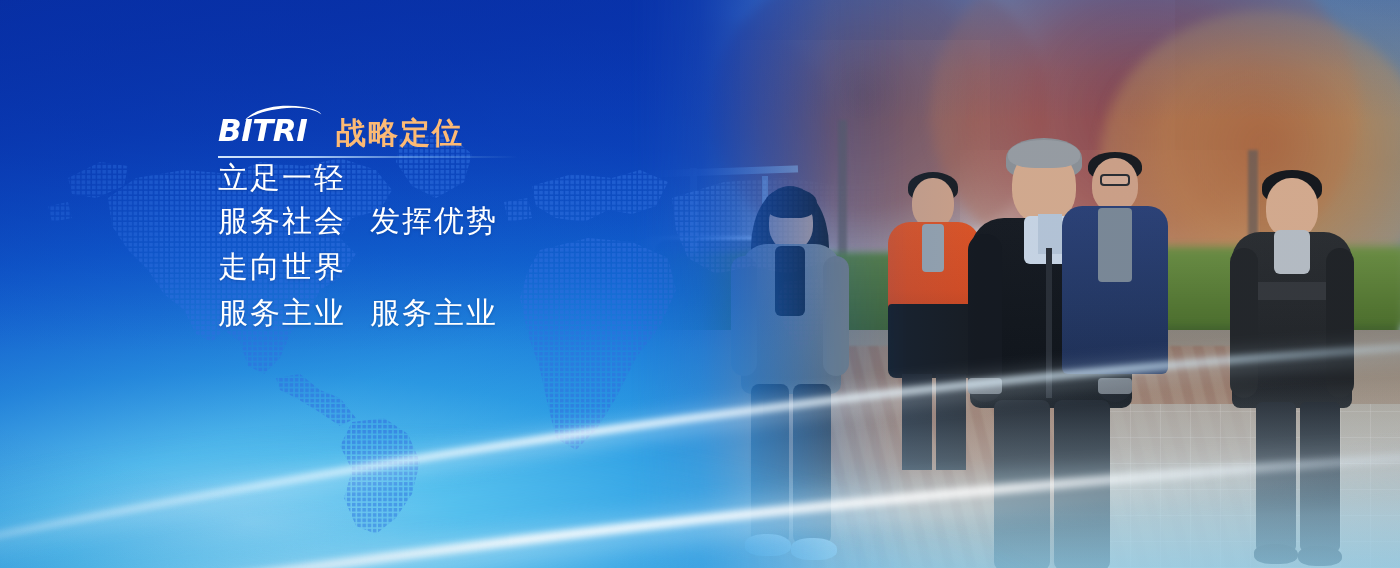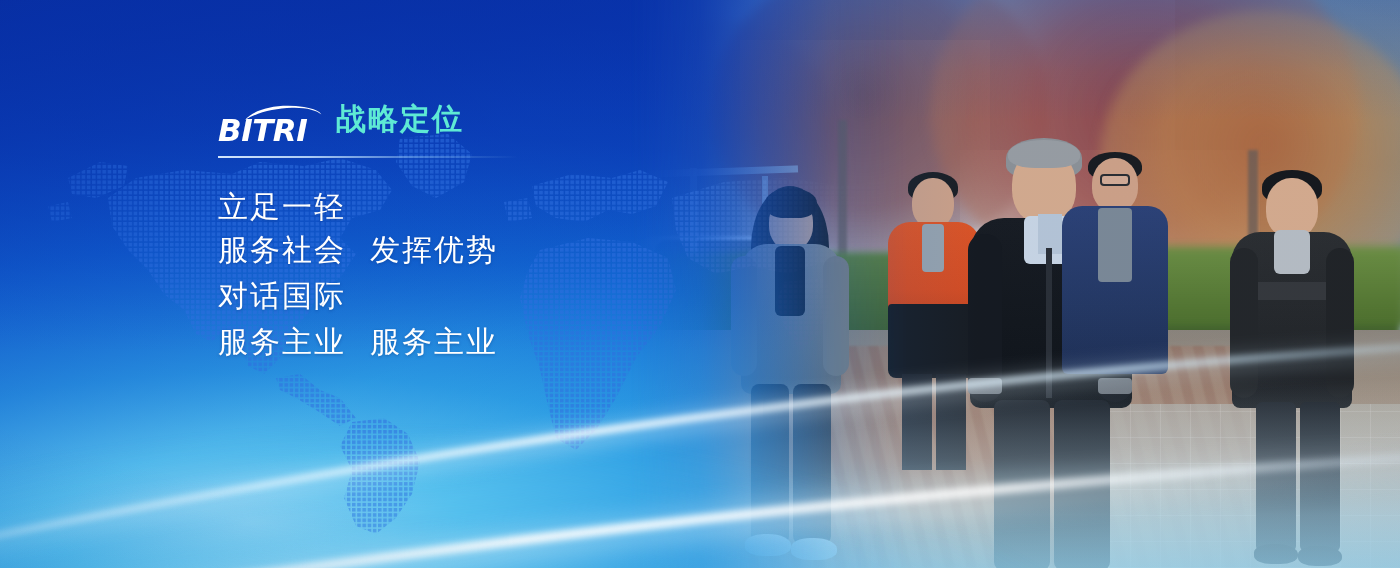--- a/index.html
+++ b/index.html
@@ -142,50 +142,50 @@
     background:linear-gradient(180deg, rgba(30,90,190,.38) 0%, rgba(30,90,190,.10) 60%, rgba(0,0,0,0) 100%);
   }
   .photo-blue-cast{
     inset:0;
     background:linear-gradient(90deg, rgba(22,86,200,.80) 0%, rgba(25,95,205,.42) 14%, rgba(30,110,205,.16) 28%, rgba(40,120,200,.05) 45%, rgba(40,120,200,.04) 100%);
   }
 
   
   .content{position:absolute;left:218px;top:104px;width:520px;z-index:30;}
 
-  .logo-row{display:flex;align-items:flex-start;height:46px;position:relative;}
+  .logo-row{display:flex;align-items:flex-end;height:46px;position:relative;}
 
   .logo-mark{position:relative;width:104px;height:46px;}
   .logo-mark .swoosh{position:absolute;left:26px;top:0px;width:78px;height:17px;}
   .logo-mark .wordmark{
     position:absolute;left:0;top:11px;
     font-family:"DejaVu Sans","Liberation Sans",sans-serif;
     font-size:31px;font-weight:bold;font-style:italic;
     color:#ffffff;letter-spacing:-.5px;line-height:1;
   }
   .logo-cn{
     margin-left:14px;
     font-family:"DejaVu Sans","Liberation Sans",sans-serif;
-    font-size:30px;font-weight:bold;color:#5eead4;
+    font-size:30px;font-weight:bold;color:#fdba74;
     letter-spacing:2px;line-height:1;padding-bottom:2px;
   }
 
   .subtitle{
     margin-top:7px;
     font-size:29px;font-weight:400;color:#8fc4f2;
     letter-spacing:2.2px;line-height:1.12;
     font-family:"Liberation Sans","DejaVu Sans",sans-serif;
   }
 
   .divider{
     margin-top:6px;height:2px;width:300px;
     background:linear-gradient(90deg, rgba(222,238,255,.95) 0%, rgba(200,228,255,.85) 30%, rgba(150,200,245,.40) 65%, rgba(120,180,235,0) 100%);
   }
 
-  .slogans{margin-top:34px;}
+  .slogans{margin-top:5px;}
   .slogan-line{
     display:flex;
     font-family:"DejaVu Sans","Liberation Sans",sans-serif;
     font-size:30px;color:#ffffff;line-height:1;
     margin-bottom:13px;letter-spacing:2px;
     text-shadow:0 1px 3px rgba(4,40,110,.35);
   }
   .slogan-line .sg-a{width:152px;flex:0 0 152px;}
   .slogan-line .sg-b{}
   .slogan-line.gap-lg{margin-bottom:16px;}
@@ -397,21 +397,21 @@
 
     <div class="slogans">
       <div class="slogan-line">
         <span class="sg-a">立足一轻</span>
       </div>
       <div class="slogan-line gap-lg">
         <span class="sg-a">服务社会</span>
         <span class="sg-b">发挥优势</span>
       </div>
       <div class="slogan-line gap-lg">
-        <span class="sg-b">对话国际</span>
+        <span class="sg-b">走向世界</span>
       </div>
       <div class="slogan-line">
         <span class="sg-a">服务主业</span>
         <span class="sg-b">服务主业</span>
       </div>
     </div>
 
   </div>
 
   <div class="vignette"></div>

